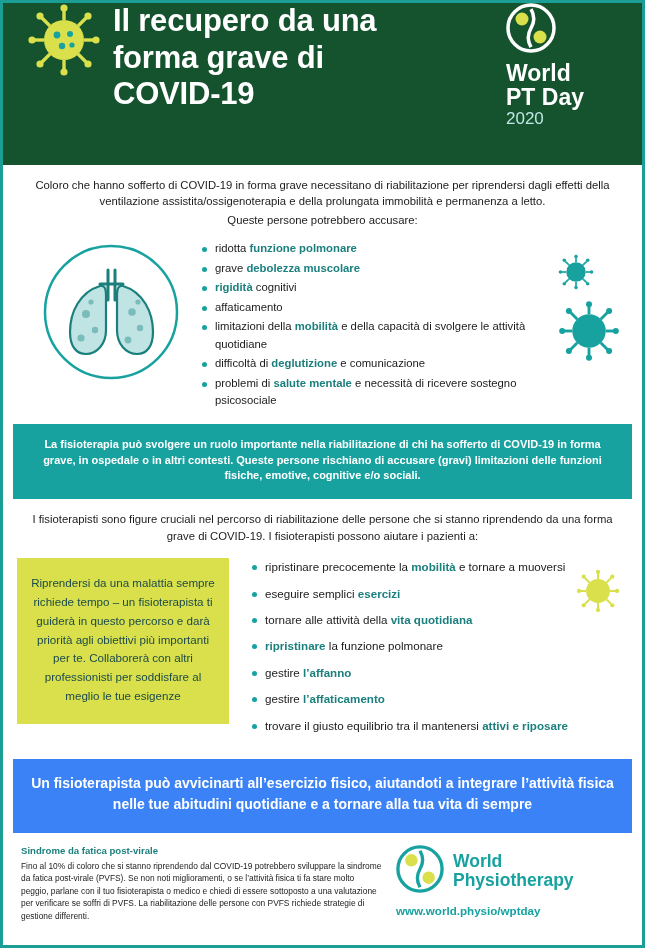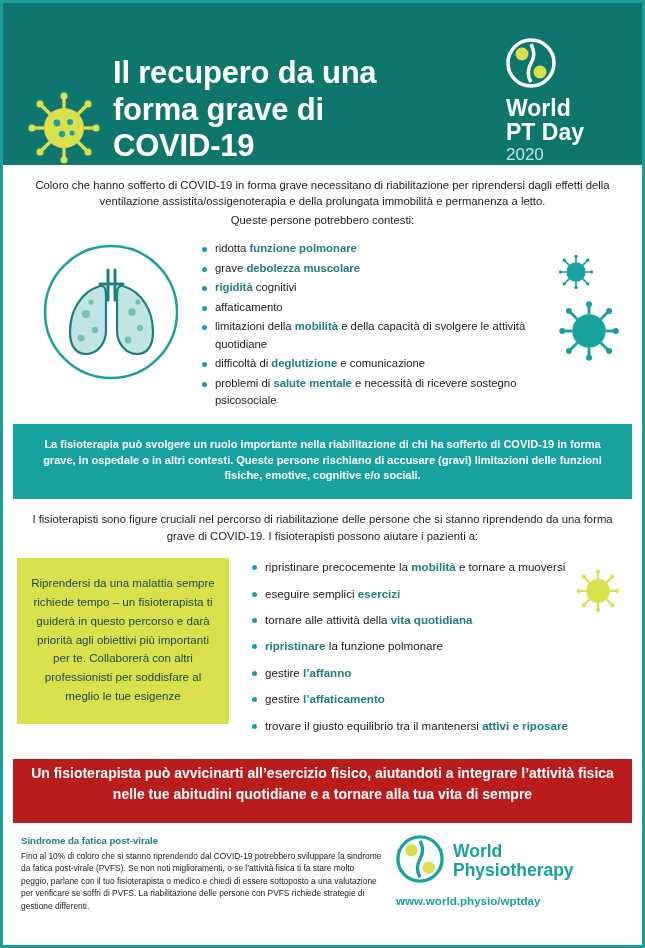--- a/index.html
+++ b/index.html
@@ -12,24 +12,24 @@
     position: relative;
     width: 645px; height: 948px;
     background: #ffffff;
     border: 3px solid #1a9e95;
     padding: 0;
     overflow: hidden;
   }
 
   
   .header {
-    background: #0f766e;
+    background: #14532d;
     height: 162px;
     display: flex;
-    align-items: flex-end;
+    align-items: flex-start;
     padding: 0 18px;
     position: relative;
   }
   .header-virus { width: 86px; flex: 0 0 86px; display:flex; align-items:center; justify-content:center;}
   .header-title {
     flex: 1 1 auto;
     color: #ffffff;
     font-size: 31px;
     font-weight: bold;
     line-height: 1.18;
@@ -150,24 +150,24 @@
     left: 1px; top: 7px;
     width: 5px; height: 5px;
     border-radius: 50%;
     background: #17a2a0;
   }
   .help-list b { color: #1a7f7d; font-weight: bold; }
   .tips-virus { position: absolute; right: 22px; top: 566px; }
 
   
   .banner2 {
-    background: #b91c1c;
+    background: #3b82f6;
     color: #ffffff;
     margin: 10px 10px 0 10px;
-    padding: 4px 18px 18px 18px;
+    padding: 14px 18px 18px 18px;
     font-size: 14px;
     font-weight: bold;
     line-height: 1.5;
     text-align: center;
   }
 
   
   .footer {
     display: flex;
     padding: 12px 16px 10px 18px;
@@ -238,21 +238,21 @@
         </svg>
       </div>
       <div class="l1">World</div>
       <div class="l2">PT Day</div>
       <div class="l3">2020</div>
     </div>
   </div>
 
   <div class="intro">
     <div class="lead">Coloro che hanno sofferto di COVID-19 in forma grave necessitano di riabilitazione per riprendersi dagli effetti della ventilazione assistita/ossigenoterapia e della prolungata immobilità e permanenza a letto.</div>
-    <div class="sub">Queste persone potrebbero contesti:</div>
+    <div class="sub">Queste persone potrebbero accusare:</div>
   </div>
 
   <div class="symptoms">
     <div class="lungs-wrap">
       <svg width="155" height="140" viewBox="0 0 155 140" aria-hidden="true">
         <circle cx="77" cy="70" r="66" fill="none" stroke="#17a2a0" stroke-width="2.5"></circle>
         <path d="M74 28 v30 M81 28 v30 M66 42 h23" stroke="#1a7f7d" stroke-width="3" fill="none" stroke-linecap="round"></path>
         <path d="M66 44 C46 50 36 70 36 90 C36 104 42 112 52 112 C63 112 72 102 72 88 V52 C72 46 70 43 66 44 Z" fill="#bfe4e3" stroke="#1a7f7d" stroke-width="2.2"></path>
         <path d="M89 44 C109 50 119 70 119 90 C119 104 113 112 103 112 C92 112 83 102 83 88 V52 C83 46 85 43 89 44 Z" fill="#bfe4e3" stroke="#1a7f7d" stroke-width="2.2"></path>
         <g fill="#6fb6b2" opacity="0.85">

